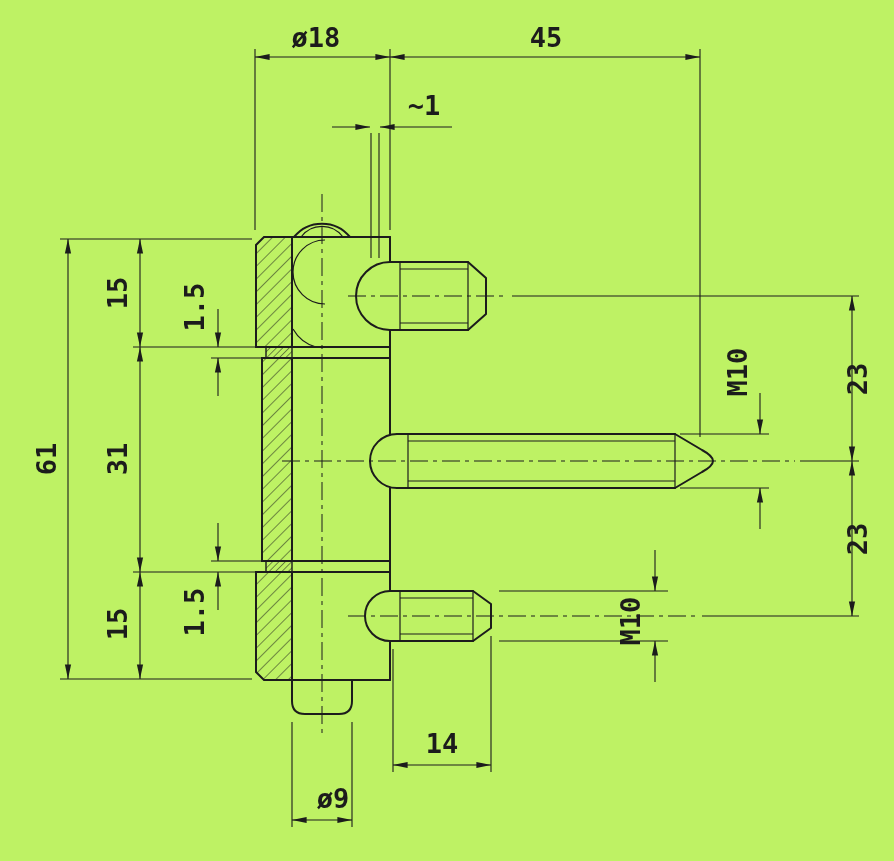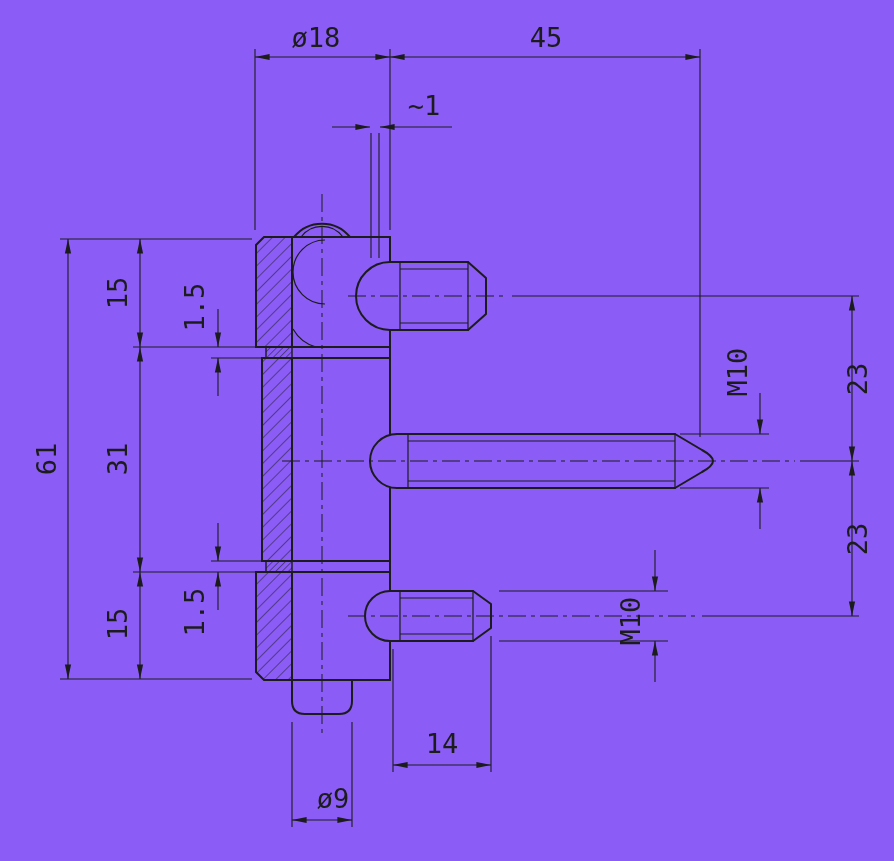--- a/index.html
+++ b/index.html
@@ -1,17 +1,17 @@
 <!DOCTYPE html>
 <html><head>
 <meta charset="utf-8">
 <style>
   html,body{margin:0;padding:0;background:#ffffff;}
-  .stage{position:relative;width:894px;height:861px;background:#8b5cf6;overflow:hidden;
-         font-family:"DejaVu Sans Mono","Liberation Mono",monospace;}
+  .stage{position:relative;width:894px;height:861px;background:#bef264;overflow:hidden;
+         font-family:"DejaVu Sans Mono","Liberation Mono",monospace;font-weight:bold;}
   svg{display:block;}
   .ol{stroke:#1c1c1c;stroke-width:2;fill:none;stroke-linecap:round;stroke-linejoin:round;}
   .th{stroke:#1c1c1c;stroke-width:1.2;fill:none;}
   .cl{stroke:#1c1c1c;stroke-width:1;fill:none;stroke-dasharray:18 5 4 5;}
   .dm{stroke:#1c1c1c;stroke-width:1.1;fill:none;}
   .ht{fill:url(#hatch);stroke:#1c1c1c;stroke-width:2;}
   .hd{fill:url(#hatchDense);stroke:#1c1c1c;stroke-width:1.4;}
   text.dt{font-family:"DejaVu Sans Mono","Liberation Mono",monospace;font-size:27px;fill:#1c1c1c;}
 </style>
 </head>

